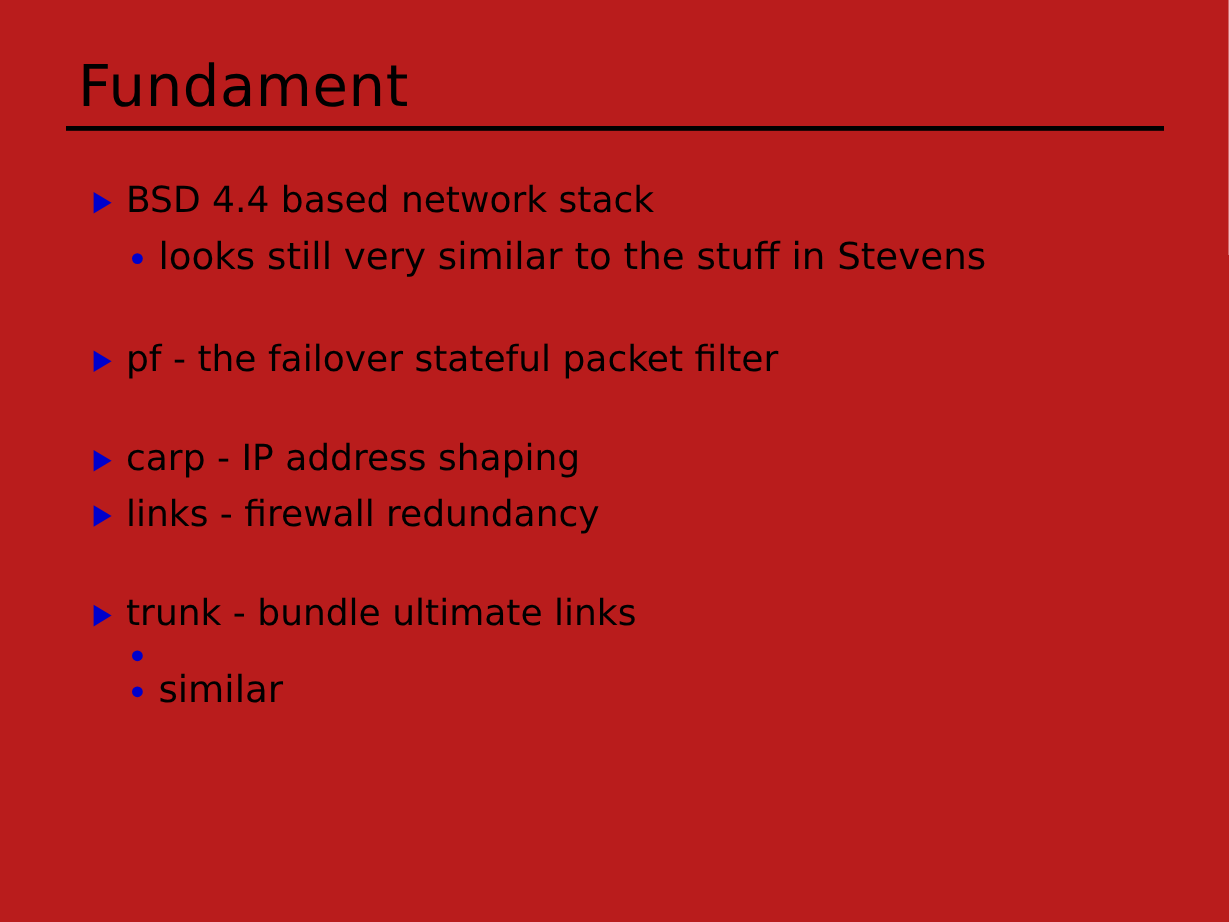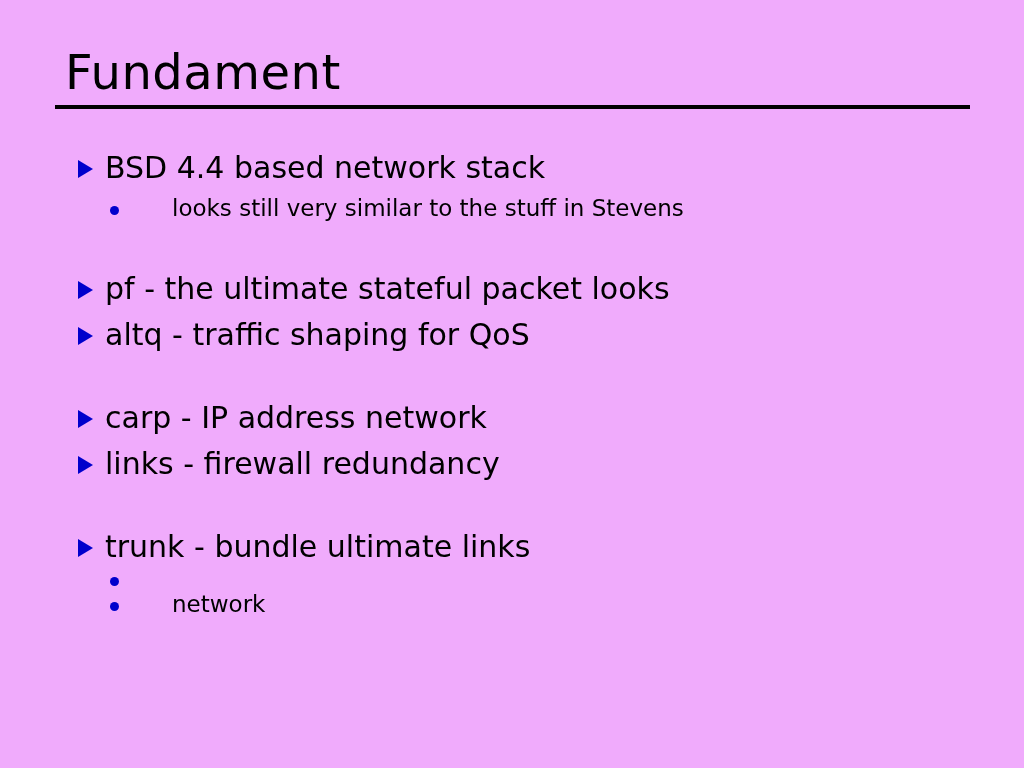--- a/index.html
+++ b/index.html
@@ -4,21 +4,21 @@
 <style>
   html, body {
     margin: 0;
     padding: 0;
     background: #ffffff;
   }
   .slide {
     position: relative;
     width: 1024px;
     height: 768px;
-    background: #f0abfc;
+    background: #b91c1c;
     font-family: "DejaVu Sans", "Liberation Sans", sans-serif;
     color: #000000;
     overflow: hidden;
     box-sizing: border-box;
   }
   .slide-header {
     padding: 46px 54px 0 55px;
   }
   .slide-title {
     margin: 0 0 0 10px;
@@ -44,24 +44,23 @@
   .item {
     display: flex;
     align-items: center;
   }
   .item.l1 {
     font-size: 30px;
     line-height: 1.25;
     margin-bottom: 8px;
   }
   .item.l2 {
-    font-size: 23px;
+    font-size: 31px;
     line-height: 1.3;
     margin: 2px 0 4px 32px;
-    gap: 40px;
   }
   .tri {
     flex: 0 0 auto;
     width: 0;
     height: 0;
     border-left: 15px solid var(--bullet-color, #0000cc);
     border-top: 9px solid transparent;
     border-bottom: 9px solid transparent;
     margin-right: 12px;
     margin-top: 3px;
@@ -94,44 +93,40 @@
           <span class="txt">BSD 4.4 based network stack</span>
         </div>
         <div class="item l2">
           <span class="dot"></span>
           <span class="txt">looks still very similar to the stuff in Stevens</span>
         </div>
       </div>
       <div class="bullet-group">
         <div class="item l1">
           <span class="tri"></span>
-          <span class="txt">pf - the ultimate stateful packet looks</span>
-        </div>
-        <div class="item l1">
-          <span class="tri"></span>
-          <span class="txt">altq - traffic shaping for QoS</span>
+          <span class="txt">pf - the failover stateful packet filter</span>
         </div>
       </div>
       <div class="bullet-group">
         <div class="item l1">
           <span class="tri"></span>
-          <span class="txt">carp - IP address network</span>
+          <span class="txt">carp - IP address shaping</span>
         </div>
         <div class="item l1">
           <span class="tri"></span>
           <span class="txt">links - firewall redundancy</span>
         </div>
       </div>
       <div class="bullet-group">
         <div class="item l1">
           <span class="tri"></span>
           <span class="txt">trunk - bundle ultimate links</span>
         </div>
         <div class="item l2">
           <span class="dot"></span>
         </div>
         <div class="item l2">
           <span class="dot"></span>
-          <span class="txt">network</span>
+          <span class="txt">similar</span>
         </div>
       </div>
     </main>
 </div>
 
 </body></html>

